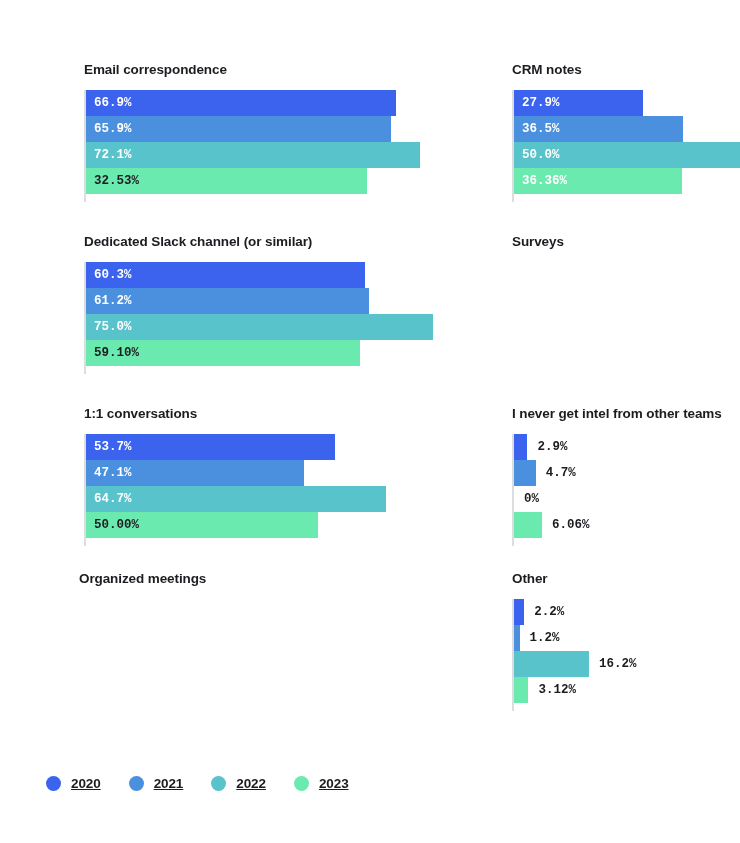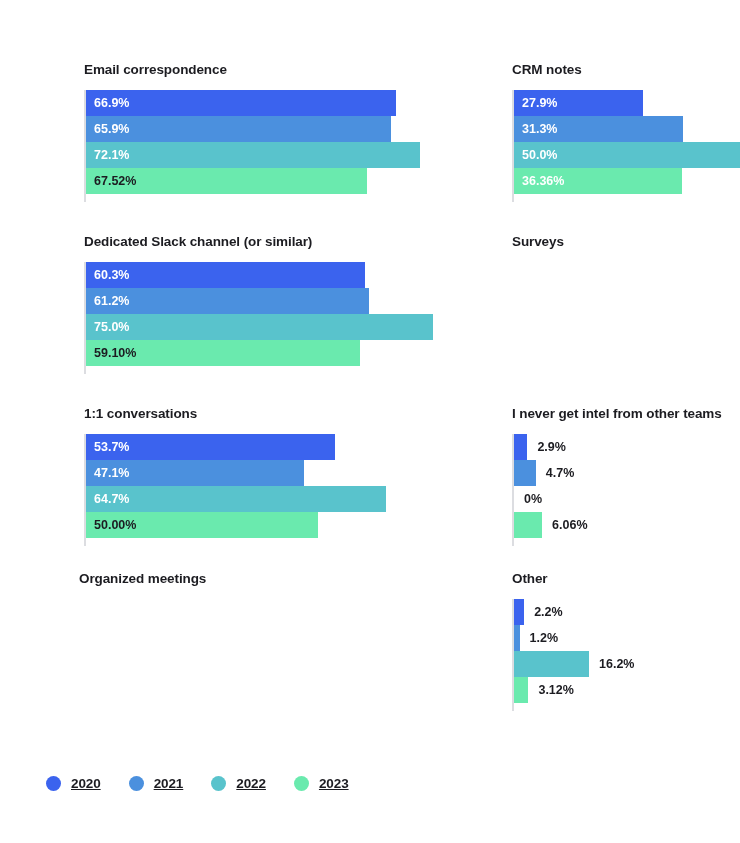--- a/index.html
+++ b/index.html
@@ -45,20 +45,21 @@
     min-width:0;
   }
   .bar-label{
     position:absolute;
     top:0;
     height:26px;
     line-height:26px;
     font-size:12.5px;
     font-weight:bold;
     white-space:nowrap;
+    font-family:Liberation Mono, monospace;
   }
   .bar-label.inside{
     left:8px;
     color:#ffffff;
   }
   .bar-label.inside.dark{
     color:#1c1c21;
   }
   .bar-label.outside{
     color:#1c1c21;
@@ -107,35 +108,35 @@
         <div class="bar-row" style="top: 26px;">
           <div class="bar" style="width: 305.117px; background: rgb(75, 144, 222);"></div>
           <div class="bar-label inside">65.9%</div>
         </div>
         <div class="bar-row" style="top: 52px;">
           <div class="bar" style="width: 333.823px; background: rgb(89, 195, 204);"></div>
           <div class="bar-label inside">72.1%</div>
         </div>
         <div class="bar-row" style="top: 78px;">
           <div class="bar" style="width: 280.624px; background: rgb(106, 234, 174);"></div>
-          <div class="bar-label inside dark">67.52%</div>
+          <div class="bar-label inside dark">32.53%</div>
         </div>
       </div>
     </div>
     <div class="panel" style="left: 473px; top: 62px;">
       <div class="panel-title">CRM notes</div>
       <div class="plot">
         <div class="axis" style="background: rgb(220, 221, 225);"></div>
         <div class="bar-row" style="top: 0px;">
           <div class="bar" style="width: 129.177px; background: rgb(59, 99, 238);"></div>
           <div class="bar-label inside">27.9%</div>
         </div>
         <div class="bar-row" style="top: 26px;">
           <div class="bar" style="width: 168.995px; background: rgb(75, 144, 222);"></div>
-          <div class="bar-label inside">31.3%</div>
+          <div class="bar-label inside">36.5%</div>
         </div>
         <div class="bar-row" style="top: 52px;">
           <div class="bar" style="width: 231.5px; background: rgb(89, 195, 204);"></div>
           <div class="bar-label inside">50.0%</div>
         </div>
         <div class="bar-row" style="top: 78px;">
           <div class="bar" style="width: 168.347px; background: rgb(106, 234, 174);"></div>
           <div class="bar-label inside">36.36%</div>
         </div>
       </div>

